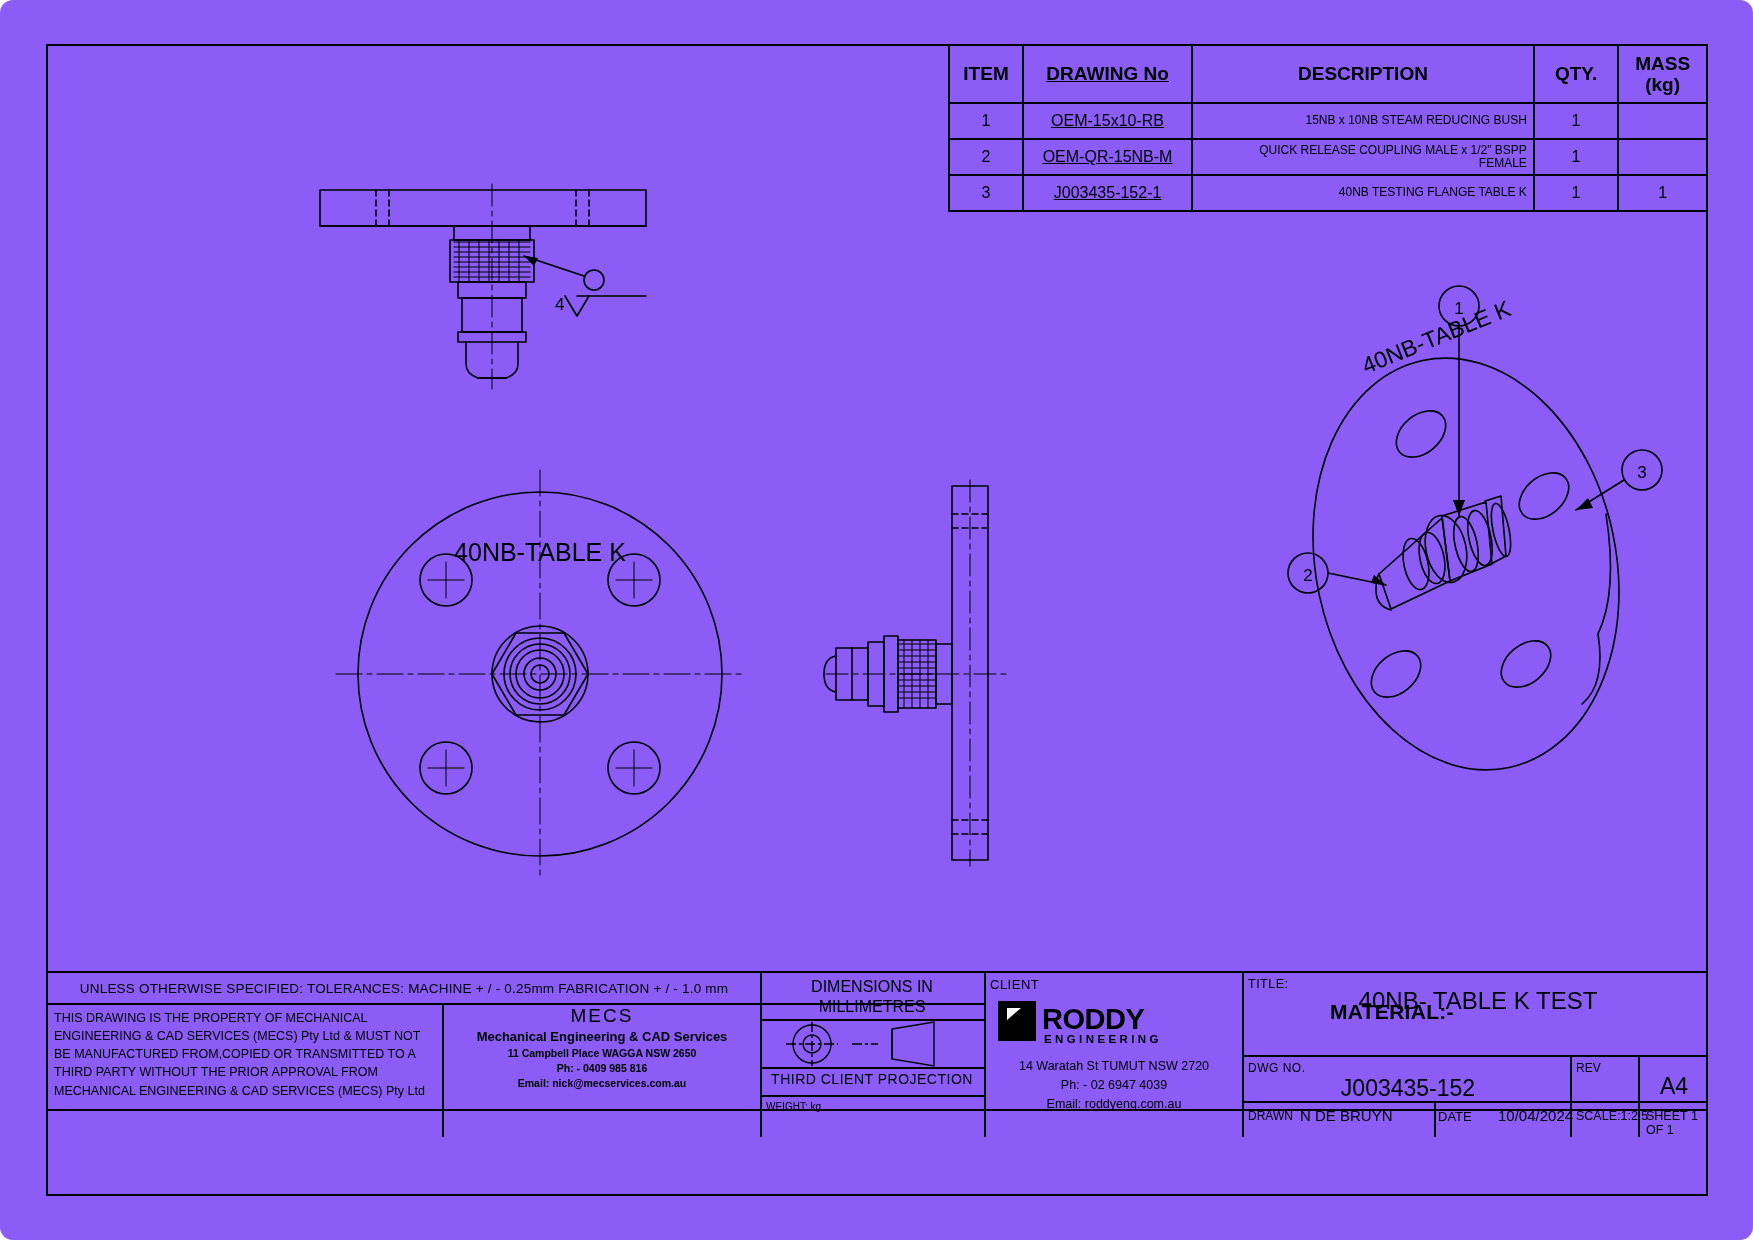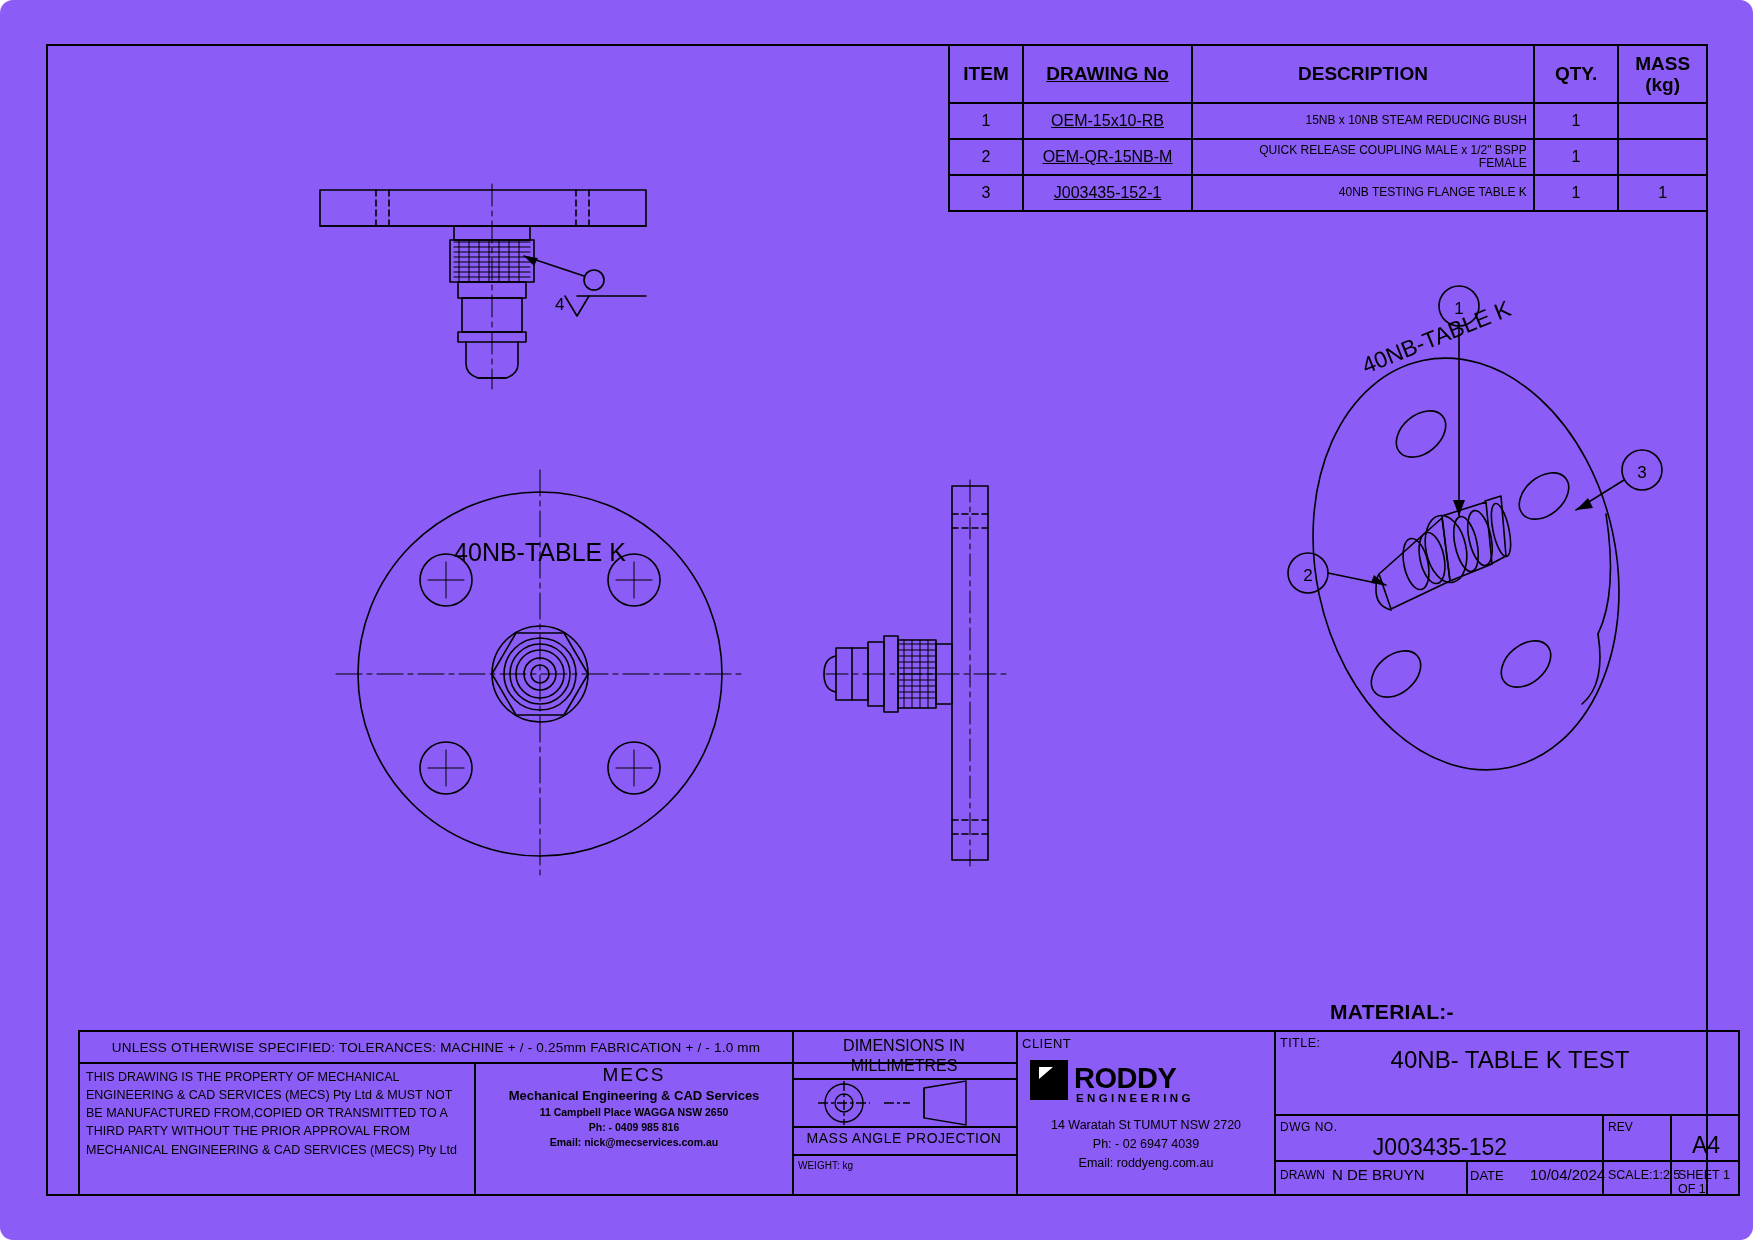--- a/index.html
+++ b/index.html
@@ -75,26 +75,25 @@
     font-size: 21px;
     font-weight: bold;
     letter-spacing: .3px;
     margin-left: 40px;
   }
 
   
   .tb {
     position: absolute;
     left: 46px;
-    top: 1030px;
+    top: 971px;
     width: 1662px;
-    height: 166px;
+    height: 140px;
     border: 2px solid #000;
     box-sizing: border-box;
-    margin-left: 32px;
   }
   .vline { position: absolute; width: 0; border-left: 2px solid #000; }
   .hline { position: absolute; height: 0; border-top: 2px solid #000; }
 
   .tol-note {
     position: absolute;
     left: 0; top: 0;
     width: 712px; height: 30px;
     display: flex; align-items: center; justify-content: center;
     font-size: 13.5px;
@@ -455,21 +454,21 @@
         <circle cx="38" cy="23" r="19"></circle>
         <circle cx="38" cy="23" r="9"></circle>
         <line x1="12" y1="23" x2="64" y2="23" stroke-dasharray="10 3 3 3"></line>
         <line x1="38" y1="1" x2="38" y2="45" stroke-dasharray="10 3 3 3"></line>
         <line x1="78" y1="23" x2="104" y2="23" stroke-dasharray="10 3 3 3"></line>
         <path d="M118 8 L160 1 L160 45 L118 38 Z"></path>
         <line x1="118" y1="8" x2="118" y2="38"></line>
       </g>
     </svg>
 
-    <div class="proj-label">MASS ANGLE PROJECTION</div>
+    <div class="proj-label">THIRD CLIENT PROJECTION</div>
     <div class="weight-label">WEIGHT: kg</div>
 
     <div class="client-label">CLIENT</div>
     <div class="roddy-wrap">
       <div class="roddy-mark"></div>
       <div class="roddy-name">RODDY</div>
       <div class="roddy-sub">ENGINEERING</div>
     </div>
     <div class="roddy-addr">
       <div>14 Waratah St TUMUT NSW 2720</div>

